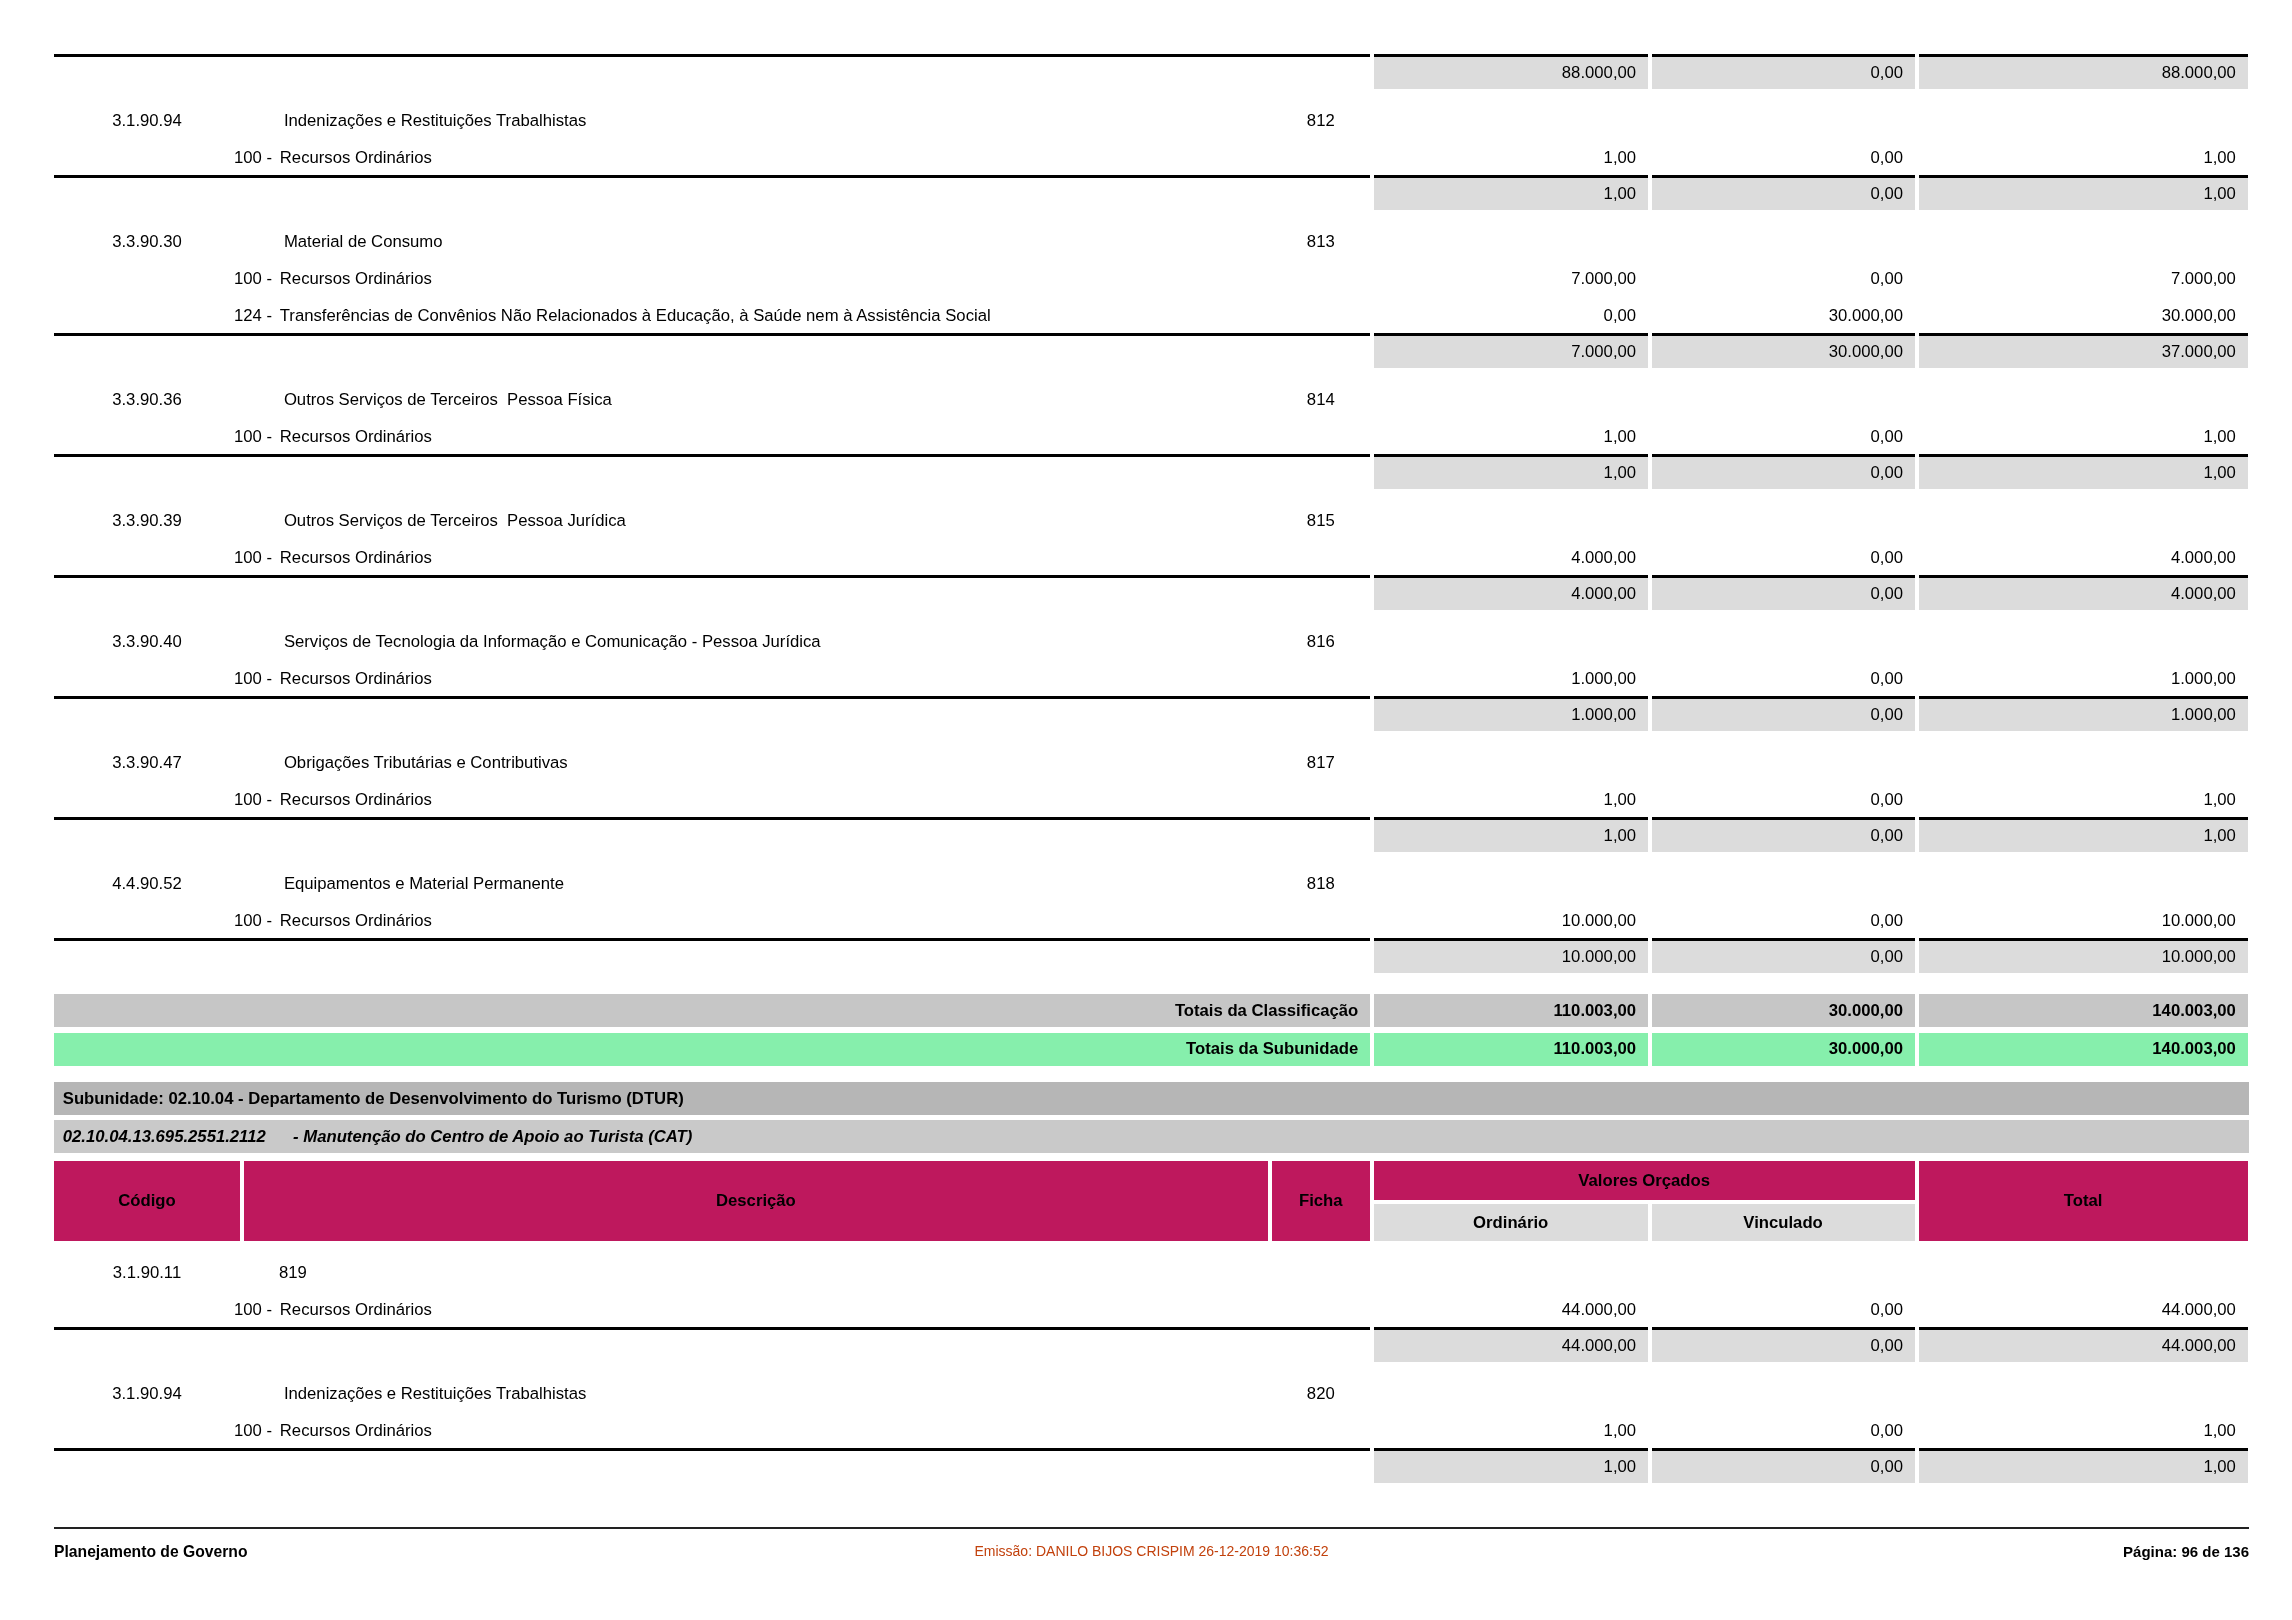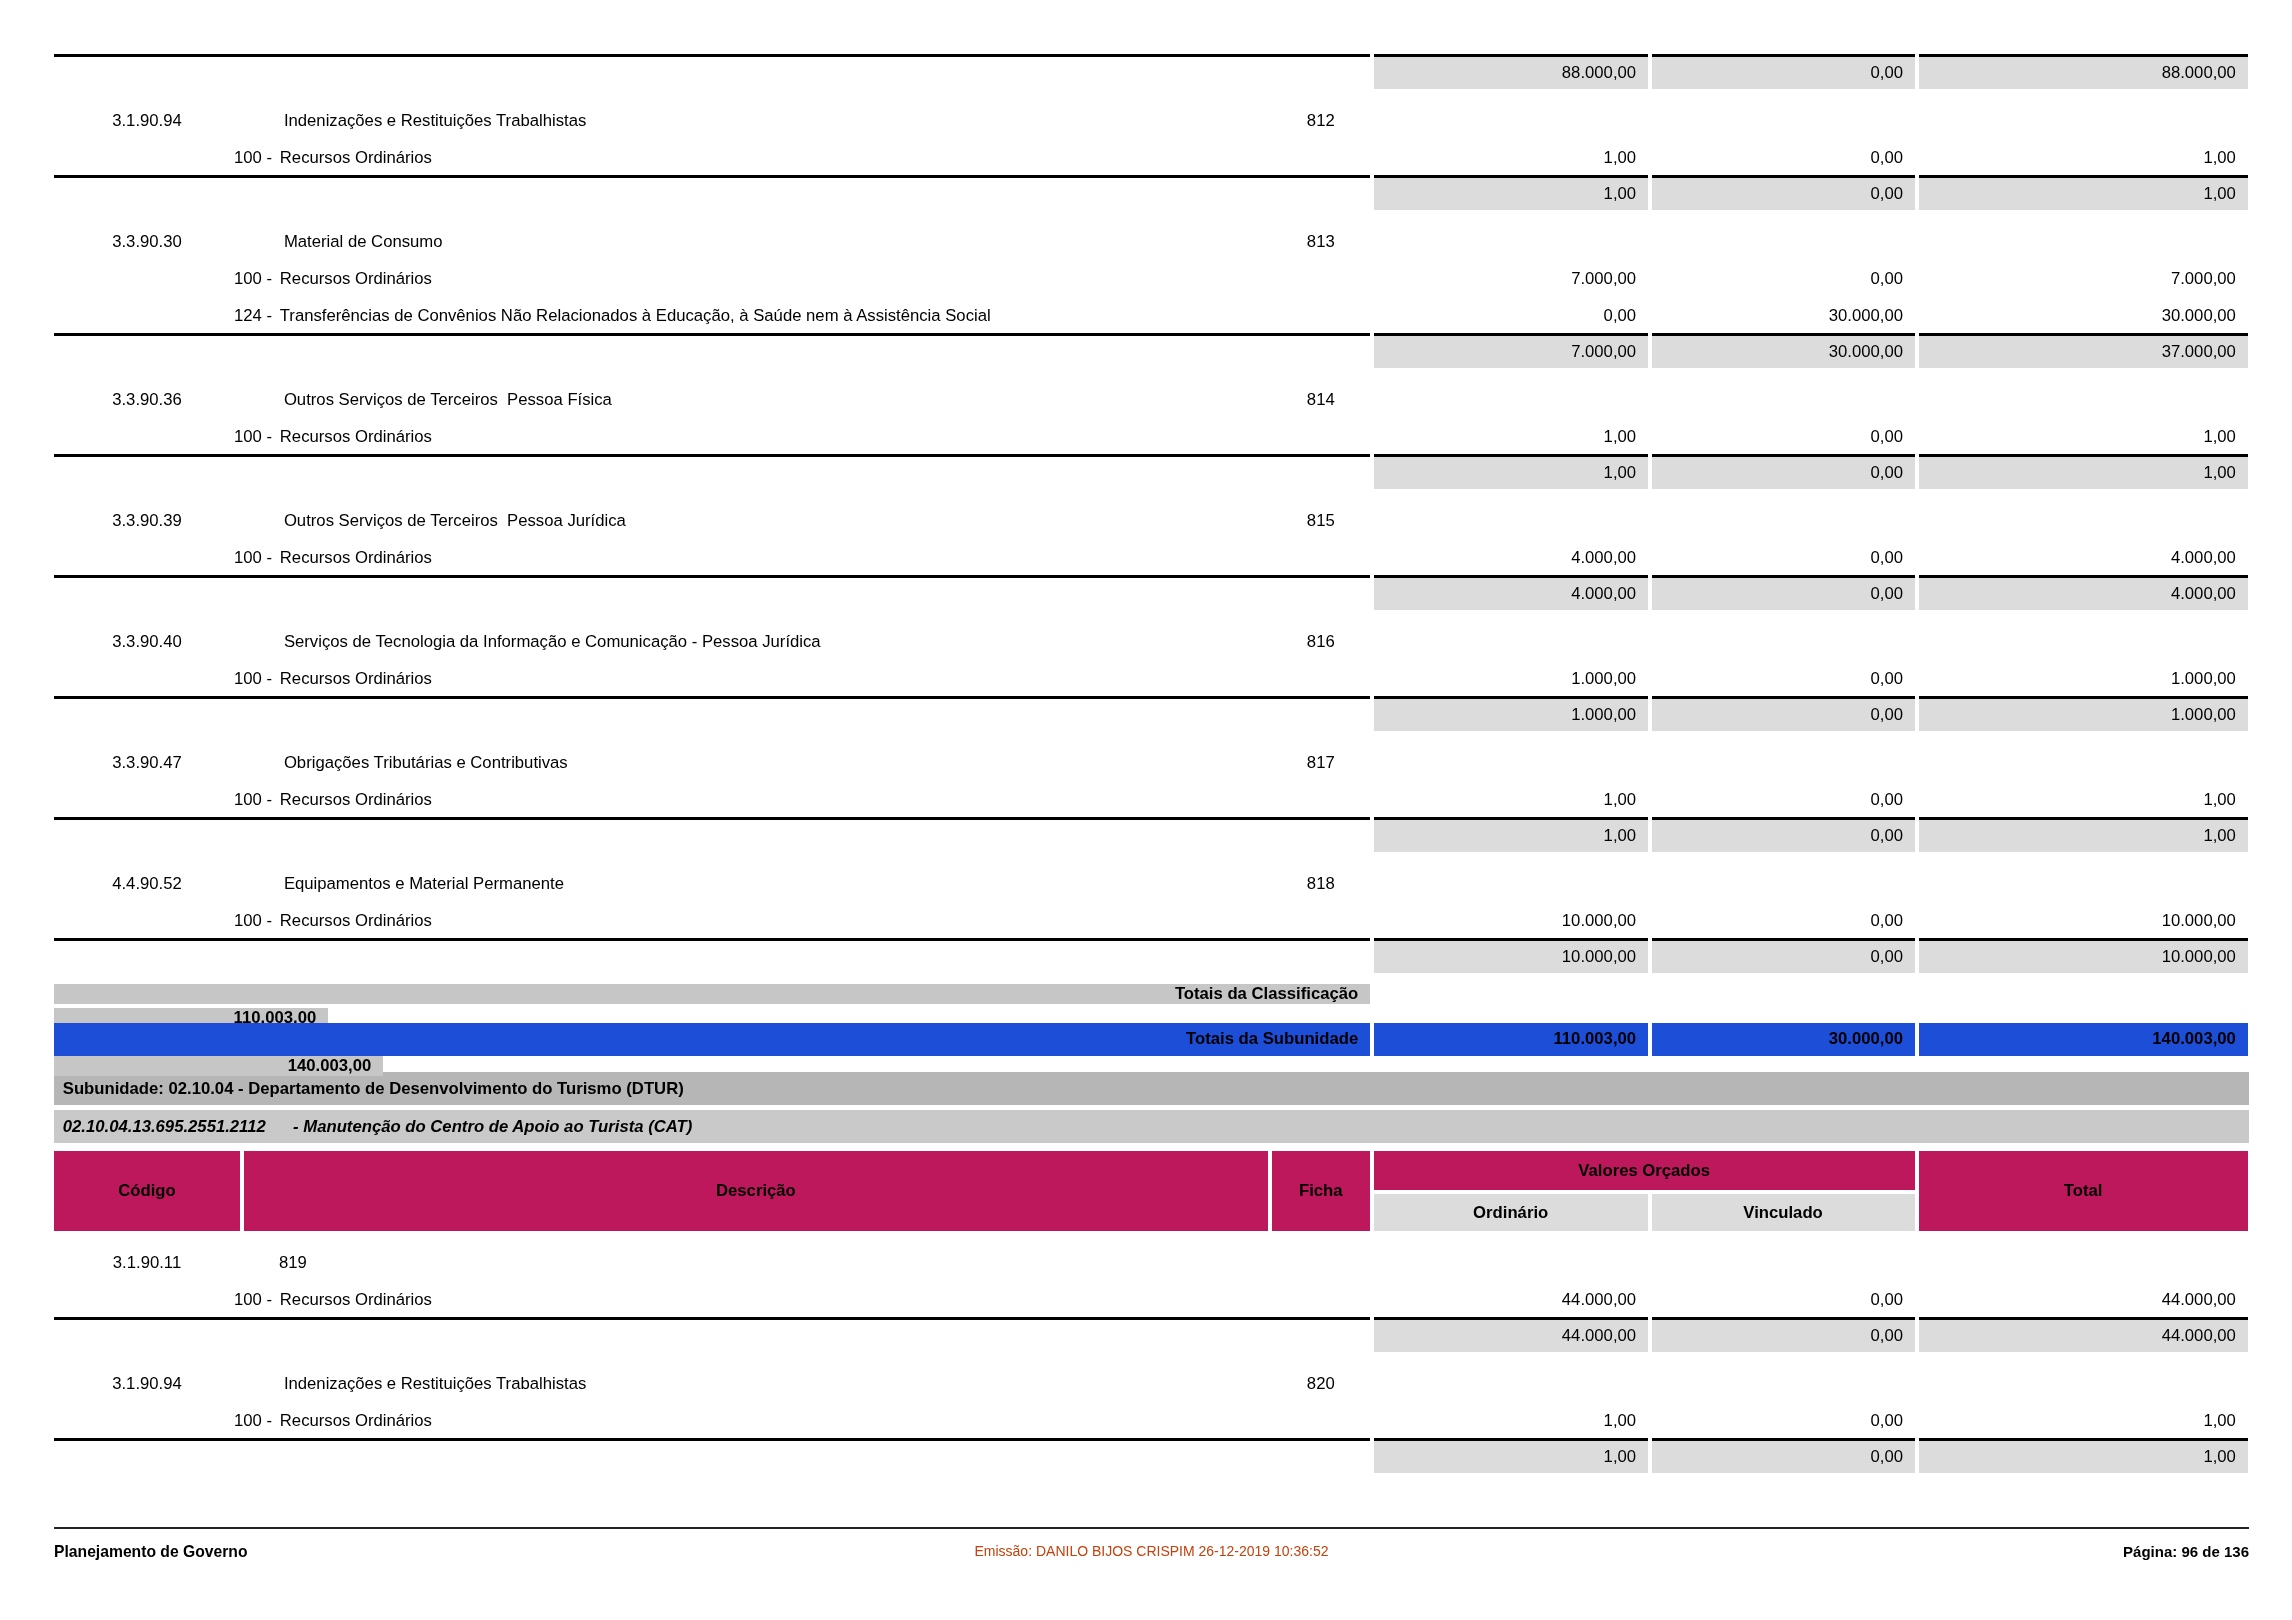--- a/index.html
+++ b/index.html
@@ -32,24 +32,24 @@
   .src-name { white-space:pre; }
 
   .sub-row > div { height:35px; }
   .sub-row .bt  { border-top:3.9px solid #000; }
   .sub-row .val { background:#dcdcdc; display:flex; align-items:center; justify-content:flex-end; padding-right:11.8px; }
 
   .tot-row { height:33px; font-weight:bold; }
   .tot-row > div { display:flex; align-items:center; }
   .tot-row .lab { justify-content:flex-end; padding-right:11.8px; }
   .tot-row .val { justify-content:flex-end; padding-right:11.8px; }
-  .tot1 { margin-top:11px;flex-direction:column; }
+  .tot1 { margin-top:21px; }
   .tot1 > div { background:#c6c6c6; }
   .tot2 { margin-top:5.9px; }
-  .tot2 > div { background:#1d4ed8; }
+  .tot2 > div { background:#86efac; }
 
   .band { height:33px; line-height:33px; font-weight:bold; padding-left:8.8px; white-space:pre; }
   .band1 { background:#b6b6b6; margin-top:15.7px; }
   .band2 { background:#c9c9c9; margin-top:5.9px; display:flex;font-style:italic; }
   .band2 .pcode { margin-right:27.4px; }
 
   .thead { margin-top:7.8px; height:80px; }
   .th { background:#be185d; font-weight:bold; display:flex; align-items:center; justify-content:center; }
   .th-group { width:541px; display:flex; flex-direction:column; gap:3.9px; }
   .th-top { height:39px; }

